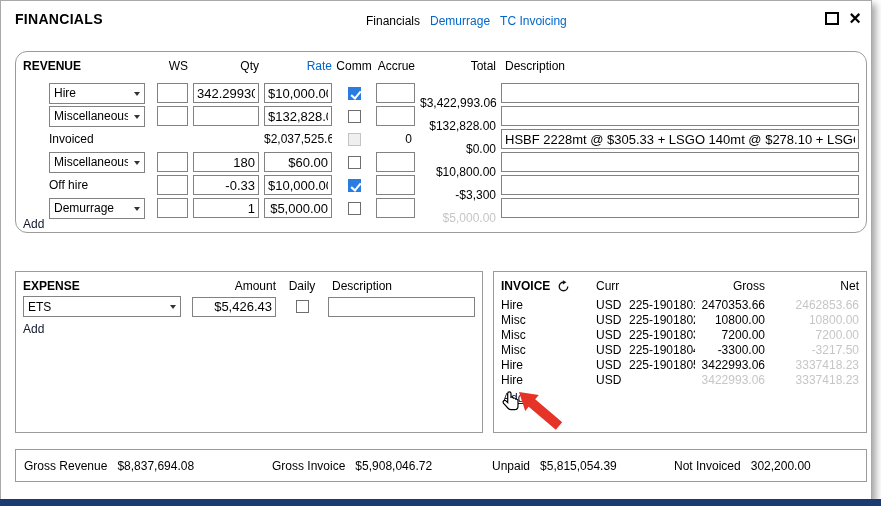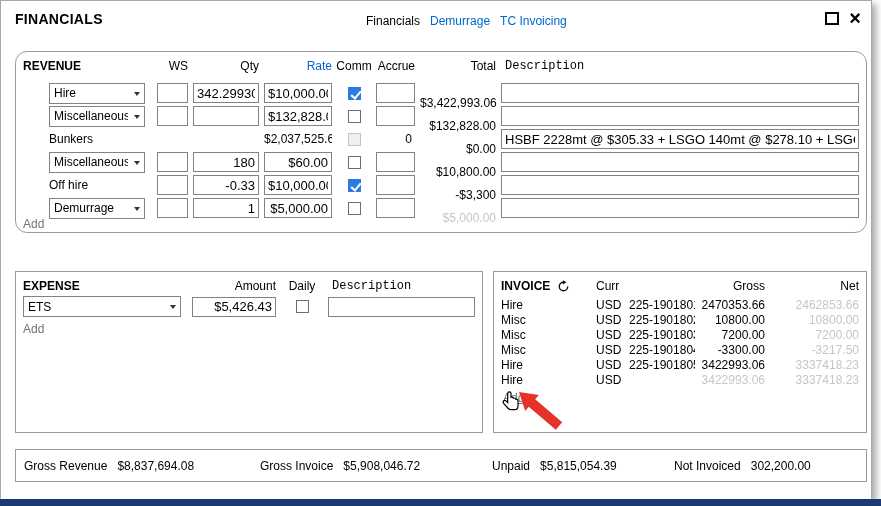--- a/index.html
+++ b/index.html
@@ -34,21 +34,21 @@
   .grey{color:#c6c6c6;}
 
   
   .rgrid{display:grid;grid-template-columns:129px 31px 66px 68px 34px 39px 76px 1fr;column-gap:5px;align-items:center;}
   .rhead{height:16px;margin-bottom:2px;}
   .rrow{height:20px;margin-bottom:3px;}
   .cell{min-width:0;}
   .rowlabel{margin-left:26px;white-space:nowrap;}
   .total{text-align:right;white-space:nowrap;margin-top:20px;}
   .num-text{display:block;text-align:right;white-space:nowrap;overflow:hidden;padding-right:3px;}
-  .deschead{padding-left:4px;font-family:Liberation Mono, monospace;}
+  .deschead{padding-left:4px;}
 
   
   .egrid{display:grid;grid-template-columns:158px 84px 30px 1fr;column-gap:11px;align-items:center;}
   .ehead{height:16px;margin-bottom:2px;}
 
   
   .igrid{display:grid;grid-template-columns:95px 99px 70px 1fr;align-items:center;}
   .ihead{height:16px;margin-bottom:4px;}
   .irow{height:15px;line-height:15px;}
   .icell{white-space:nowrap;overflow:hidden;}
@@ -66,26 +66,26 @@
   select.sel{appearance:none;-webkit-appearance:none;box-sizing:border-box;width:100%;height:21px;
        border:1px solid #828282;border-radius:0;background:#fff;
        font-family:"Liberation Sans",sans-serif;font-size:12px;padding:1px 16px 1px 4px;cursor:pointer;}
   .selwrap::after{content:"";position:absolute;right:5px;top:9px;width:0;height:0;
        border:3.5px solid transparent;border-top:4.5px solid #333;pointer-events:none;}
   .cb{display:inline-block;width:13px;height:13px;box-sizing:border-box;border:1px solid #6e6e6e;background:#fff;position:relative;cursor:pointer;}
   .cb.checked{background:#2a7ce0;border-color:#2a7ce0;}
   .cb.disabled{background:#efefef;border-color:#c3c3c3;cursor:default;}
   .cb .tick{position:absolute;left:4px;top:1px;width:4px;height:8px;border-right:2px solid #fff;border-bottom:2px solid #fff;transform:rotate(40deg);}
 
-  .addlink{display:inline-block;margin-top:3px;color:#737373;text-decoration:none;cursor:pointer;}
+  .addlink{display:inline-block;margin-top:3px;color:#0f172a;text-decoration:none;cursor:pointer;}
   .invadd{text-decoration:underline;margin-left:2px;}
 
   
   .sumitem{position:absolute;top:0;height:31px;display:flex;align-items:center;gap:10px;white-space:nowrap;}
-  #sum1{left:8px;} #sum2{left:244px;} #sum3{left:476px;} #sum4{left:658px;}
+  #sum1{left:8px;} #sum2{left:256px;} #sum3{left:476px;} #sum4{left:658px;}
 
   .annotation{position:absolute;left:496px;top:387px;z-index:5;pointer-events:none;}
 </style>
 </head>
 <body>
 
 <div class="window">
 
   <div class="app-title">FINANCIALS</div>
   <div class="topnav">
@@ -134,21 +134,21 @@
           <div class="cell"><input class="inp num" value="" style=""></div>
           <div class="cell"><input class="inp num" value="$132,828.00" style=""></div>
           <div class="cell center">
             <span class="cb"></span>
           </div>
           <div class="cell"><input class="inp num" value="" style=""></div>
           <div class="total">$132,828.00</div>
           <div class="cell"><input class="inp" value="" style=""></div>
         </div>
         <div class="rgrid rrow">
-          <div class="cell"><span class="rowlabel">Bunkers</span></div>
+          <div class="cell"><span class="rowlabel">Invoiced</span></div>
           <div class="cell"></div>
           <div class="cell"></div>
           <div class="cell">
             <span class="num-text">$2,037,525.66</span>
           </div>
           <div class="cell center">
             <span class="cb disabled"></span>
           </div>
           <div class="cell">
             <span class="num-text">0</span>

